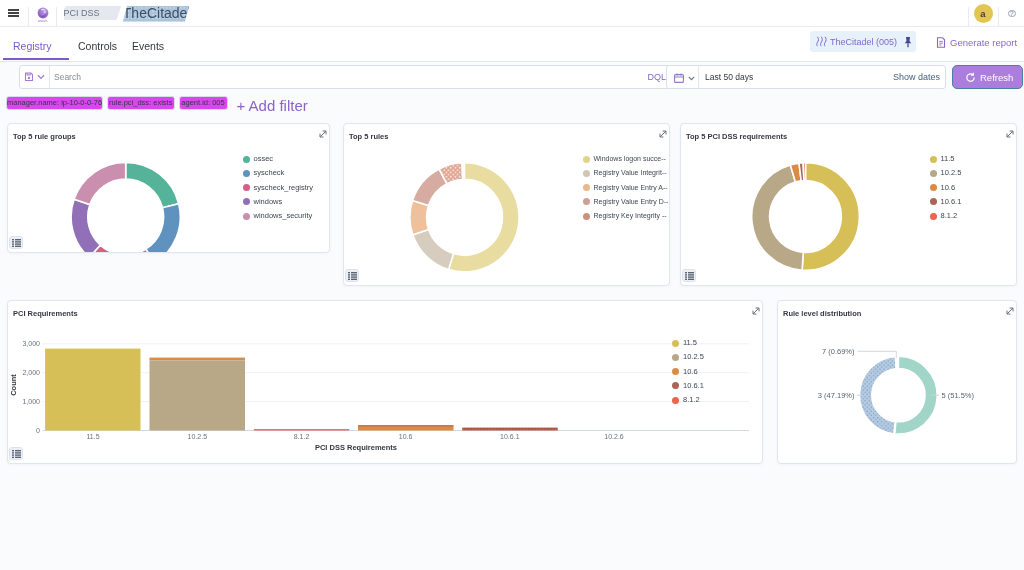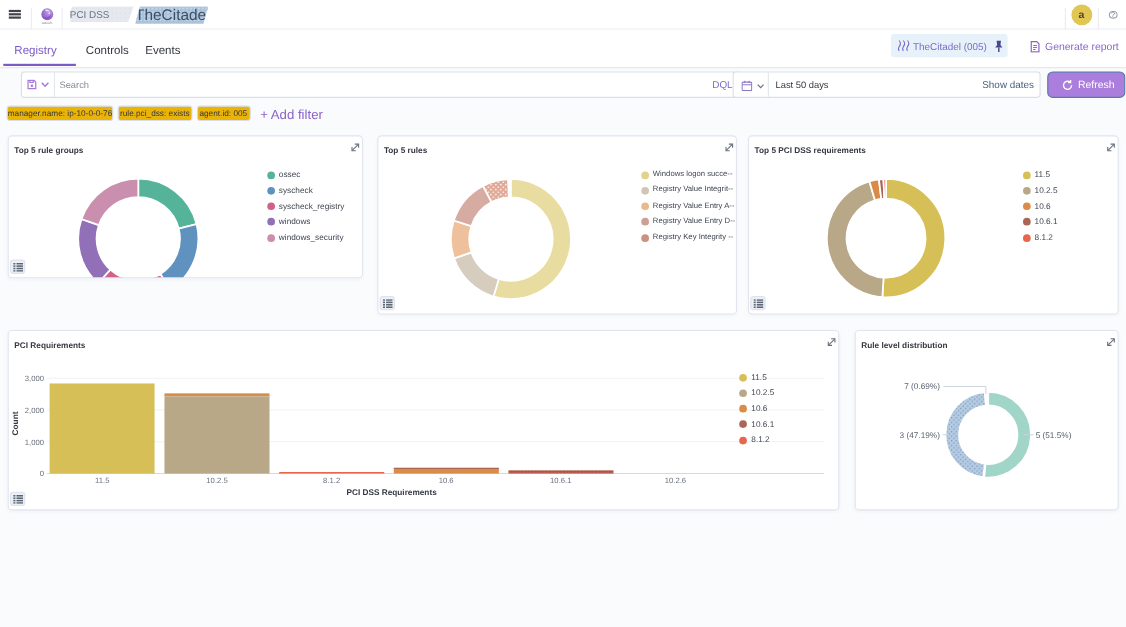--- a/index.html
+++ b/index.html
@@ -10,21 +10,21 @@
 .tab{font-size:10.5px;color:#343741;top:40px;white-space:nowrap}
 .panel{background:#fff;border:1px solid #e0e5ee;border-radius:4px;box-shadow:0 1px 3px rgba(80,90,120,0.05);overflow:hidden}
 .ptitle{position:absolute;left:5px;top:8px;font-size:7.5px;font-weight:bold;color:#343741;white-space:nowrap}
 .leg{position:absolute;font-size:7.5px;color:#3f4550;line-height:14.2px;white-space:nowrap}
 .leg div{height:14.2px;display:flex;align-items:center}
 .leg.sm{font-size:7px}
 .leg i{width:7px;height:7px;border-radius:50%;display:inline-block;margin-right:4px;flex:none}
 .listbtn{position:absolute;left:1px;bottom:3px;width:14px;height:13px;background:#eceff5;border:1px solid #dde2ec;border-radius:3px}
 .expand{position:absolute;right:1px;top:4.5px;line-height:0}
 .expand svg{display:block}
-.pill{position:absolute;top:95.5px;height:14px;background:#eab308;border:1px solid #d8dde8;border-radius:3px;font-size:7.5px;color:#343741;line-height:12px;text-align:center;white-space:nowrap;overflow:hidden}
+.pill{position:absolute;top:95.5px;height:14px;background:#d946ef;border:1px solid #d8dde8;border-radius:3px;font-size:7.5px;color:#343741;line-height:12px;text-align:center;white-space:nowrap;overflow:hidden}
 </style></head>
 <body>
 <div class="abs hdr"></div>
 <div class="abs" style="left:8px;top:8.5px;width:10.5px;height:10px">
  <div style="height:2px;background:#41434b;margin-bottom:1.3px"></div>
  <div style="height:2px;background:#41434b;margin-bottom:1.3px"></div>
  <div style="height:2px;background:#41434b"></div>
 </div>
 <div class="abs vd" style="left:27.7px"></div>
 <svg class="abs" style="left:36.5px;top:6.8px" width="13" height="16" viewBox="0 0 13 16">
@@ -101,21 +101,21 @@
 <div class="abs" style="left:952px;top:65px;width:71px;height:23.5px;background:#ab7ddc;border:1.6px solid #4e7fa3;border-radius:5px">
  <svg style="position:absolute;left:12px;top:5.5px" width="11" height="11" viewBox="0 0 11 11">
       <path d="M9.2 5.5a3.7 3.7 0 1 1-1.1-2.6" fill="none" stroke="#fff" stroke-width="1.2"></path>
       <path d="M8.3 0.8v2.3H6" fill="none" stroke="#fff" stroke-width="1.2"></path>
     </svg>
  <div style="position:absolute;left:27px;top:5.5px;font-size:9.5px;color:#fff">Refresh</div>
 </div>
 <div class="pill" style="left:6px;width:97px">manager.name: ip-10-0-0-76</div>
 <div class="pill" style="left:106.5px;width:68.5px">rule.pci_dss: exists</div>
 <div class="pill" style="left:178.5px;width:49px">agent.id: 005</div>
-<div class="abs" style="left:236.5px;top:97px;font-size:12px;color:#8a63c9;white-space:nowrap">+ Add filter</div>
+<div class="abs" style="left:236.5px;top:97px;font-size:15px;color:#8a63c9;white-space:nowrap">+ Add filter</div>
 <svg width="0" height="0" style="position:absolute">
     <defs>
 <pattern id="texbrick" width="4.5" height="4.5" patternUnits="userSpaceOnUse">
         <rect width="4.5" height="4.5" fill="#E0A795"></rect>
         <circle cx="1.1" cy="1.1" r="0.75" fill="#fff"></circle>
         <circle cx="3.3" cy="3.3" r="0.75" fill="#fff"></circle>
       </pattern>
 <pattern id="texred" width="3.2" height="3.2" patternUnits="userSpaceOnUse">
         <rect width="3.2" height="3.2" fill="#B05A4B"></rect>
         <circle cx="0.8" cy="0.8" r="0.55" fill="#E7664C"></circle>

